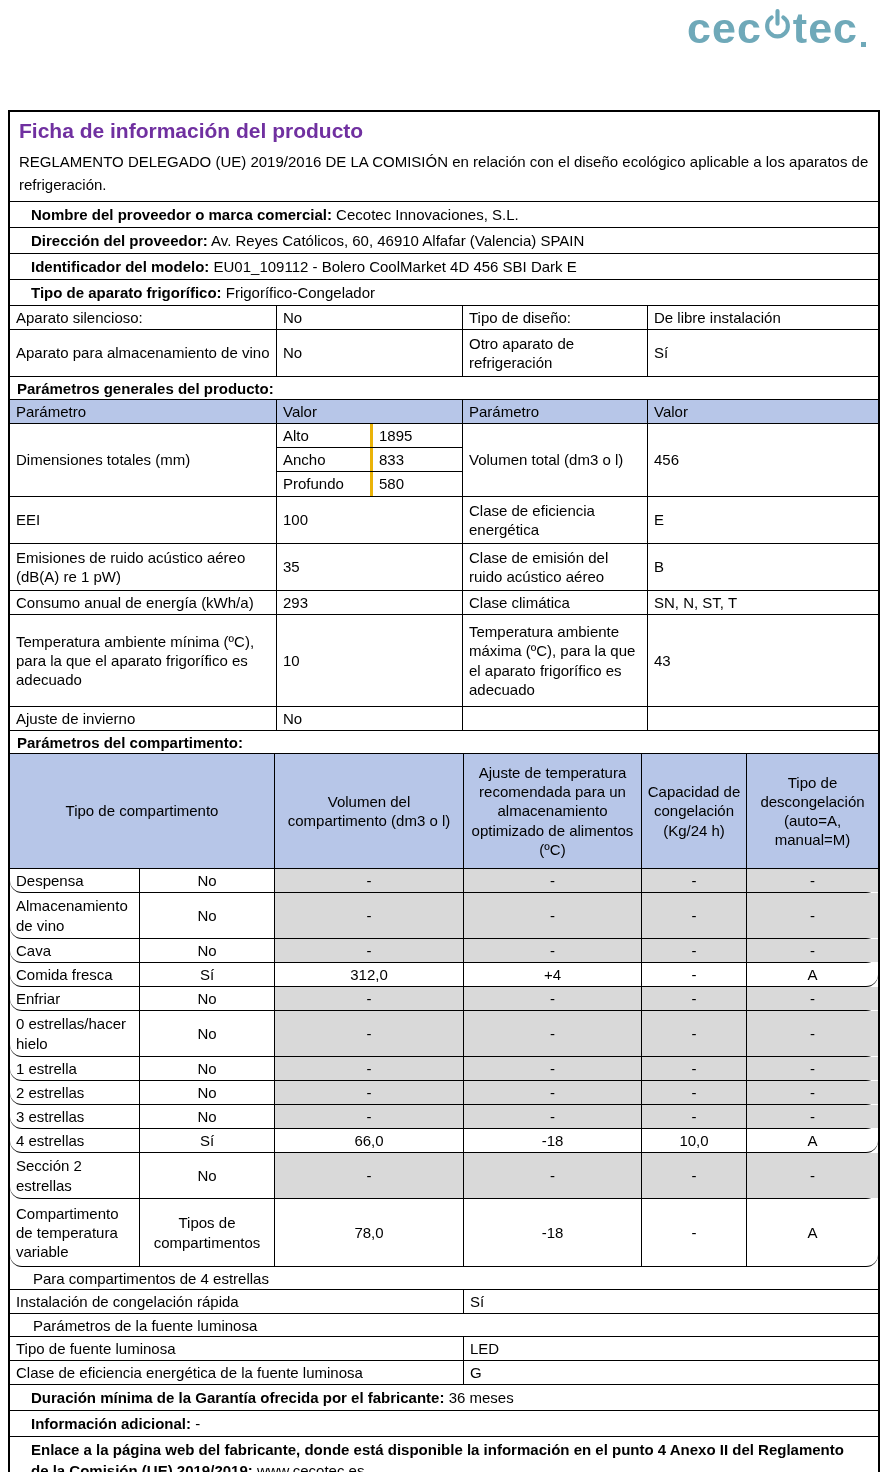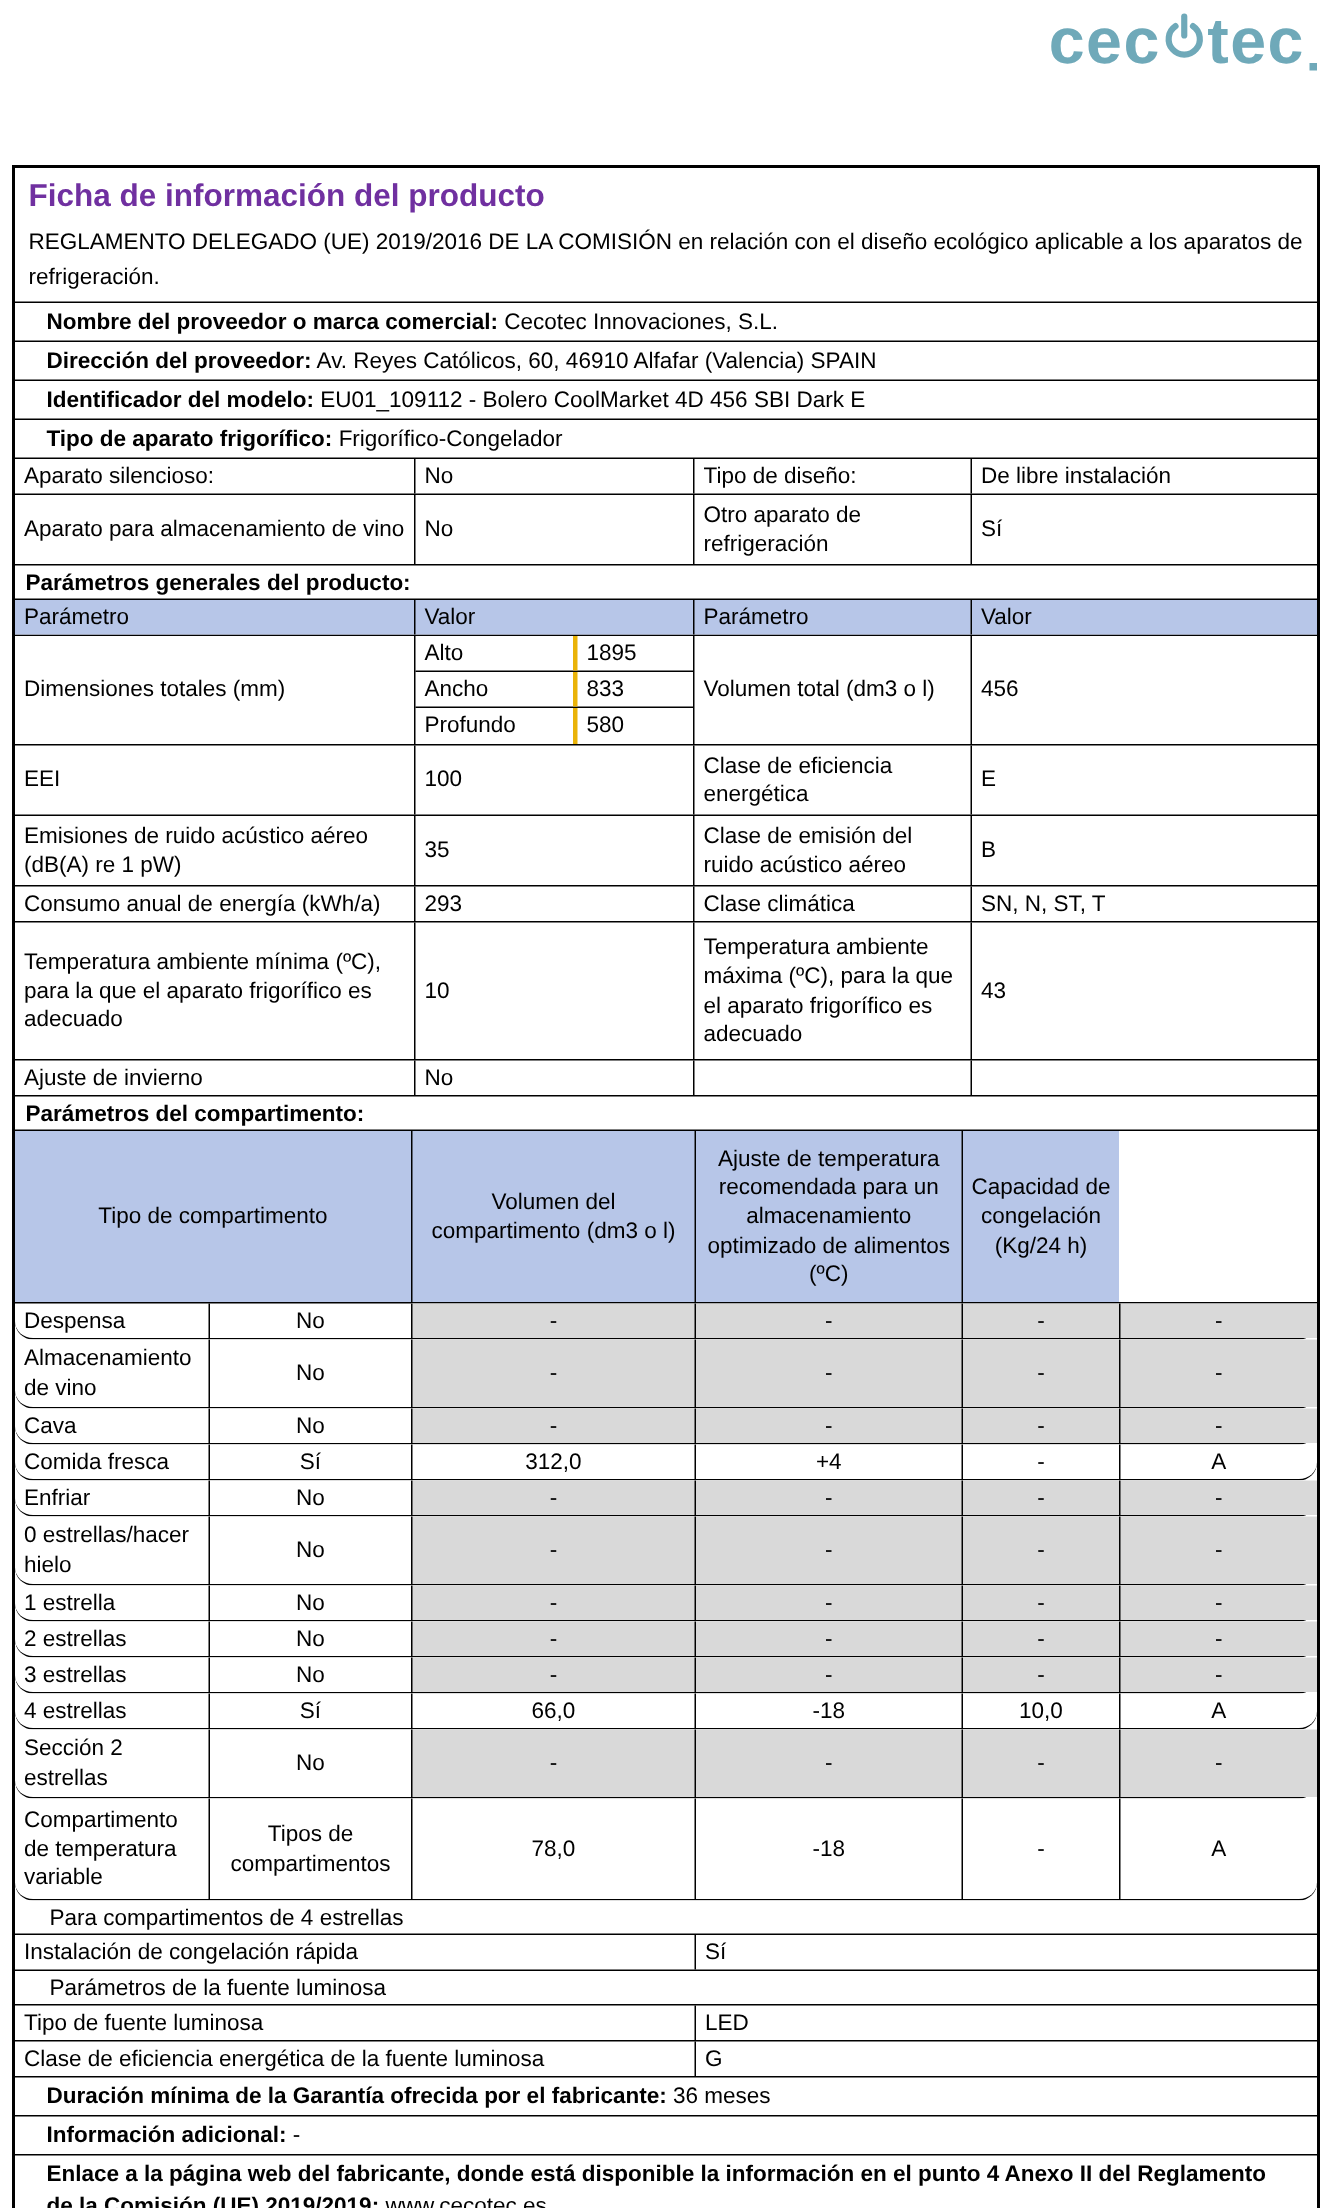--- a/index.html
+++ b/index.html
@@ -3,21 +3,21 @@
 <meta charset="utf-8">
 <style>
   * { margin:0; padding:0; box-sizing:border-box; }
   html,body { background:#fff; }
   body {
     width:888px; height:1472px; position:relative; overflow:hidden;
     font-family:"Liberation Sans", sans-serif; font-size:15px; color:#000;
   }
   
   .logo {
-    position:absolute; top:2px; right:10px; height:52px;
+    position:absolute; top:2px; right:22px; height:52px;
     display:flex; align-items:center; color:var(--logo_color);
     font-weight:bold; font-size:43px; letter-spacing:1px; line-height:1;
   }
   .logo .pwr { display:inline-flex; margin:0 1px; }
   .logo .pwr svg { width:29px; height:37px; margin-top:-6px; }
   .logo-dot { width:5px; height:5px; background:var(--logo_color); align-self:flex-end; margin:0 0 7px 3px; }
   
   .doc {
     position:absolute; left:8px; top:110px; width:872px;
     border:2px solid #000; background:#fff;
@@ -44,21 +44,21 @@
   .doc-title { color:var(--title_color); font-size:21px; font-weight:bold; margin-bottom:8px; }
   .doc-subtitle { font-size:15px; line-height:1.5; }
   
   .kv { padding:2px 21px; min-height:24px; line-height:1.4; }
   .kv span { line-height:1.4; }
   .sect  { font-weight:bold; padding:2px 7px; min-height:23px; display:flex; align-items:center; }
   .plain { padding:2px 23px; min-height:23px; display:flex; align-items:center; }
   
   .dims { min-height:73px; }
   .dims-sub { flex-direction:column; align-items:stretch; padding:0; }
-  .subrow { display:grid; grid-template-columns:93px 1fr; border-bottom:1px solid #000; flex:1; min-height:24px;gap:12px; }
+  .subrow { display:grid; grid-template-columns:93px 1fr; border-bottom:1px solid #000; flex:1; min-height:24px; }
   .subrow:last-child { border-bottom:none; }
   .subrow > div { display:flex; align-items:center; padding:1px 6px; }
   .subrow > div + div { border-left:3px solid #eab308; }
   
   .mh47  { min-height:47px; }
   .mh46  { min-height:46px; }
   .mh68  { min-height:68px; }
   .mh92  { min-height:92px; }
   .mh115 { min-height:115px; }
 </style>
@@ -174,20 +174,21 @@
     <div class="cell"></div>
   </div>
 
   <div class="sect">Parámetros del compartimento:</div>
 
   <div class="row gch mh115">
     <div class="cell hdr ctr">Tipo de compartimento</div>
     <div class="cell hdr ctr">Volumen del compartimento (dm3 o l)</div>
     <div class="cell hdr ctr">Ajuste de temperatura recomendada para un almacenamiento optimizado de alimentos (ºC)</div>
     <div class="cell hdr ctr">Capacidad de congelación (Kg/24 h)</div>
+    <div class="cell hdr ctr">Tipo de descongelación (auto=A, manual=M)</div>
   </div>
 
   <div class="row gc">
     <div class="cell">Despensa</div>
     <div class="cell ctr">No</div>
     <div class="cell ctr gy">-</div>
     <div class="cell ctr gy">-</div>
     <div class="cell ctr gy">-</div>
     <div class="cell ctr gy">-</div>
   </div>

